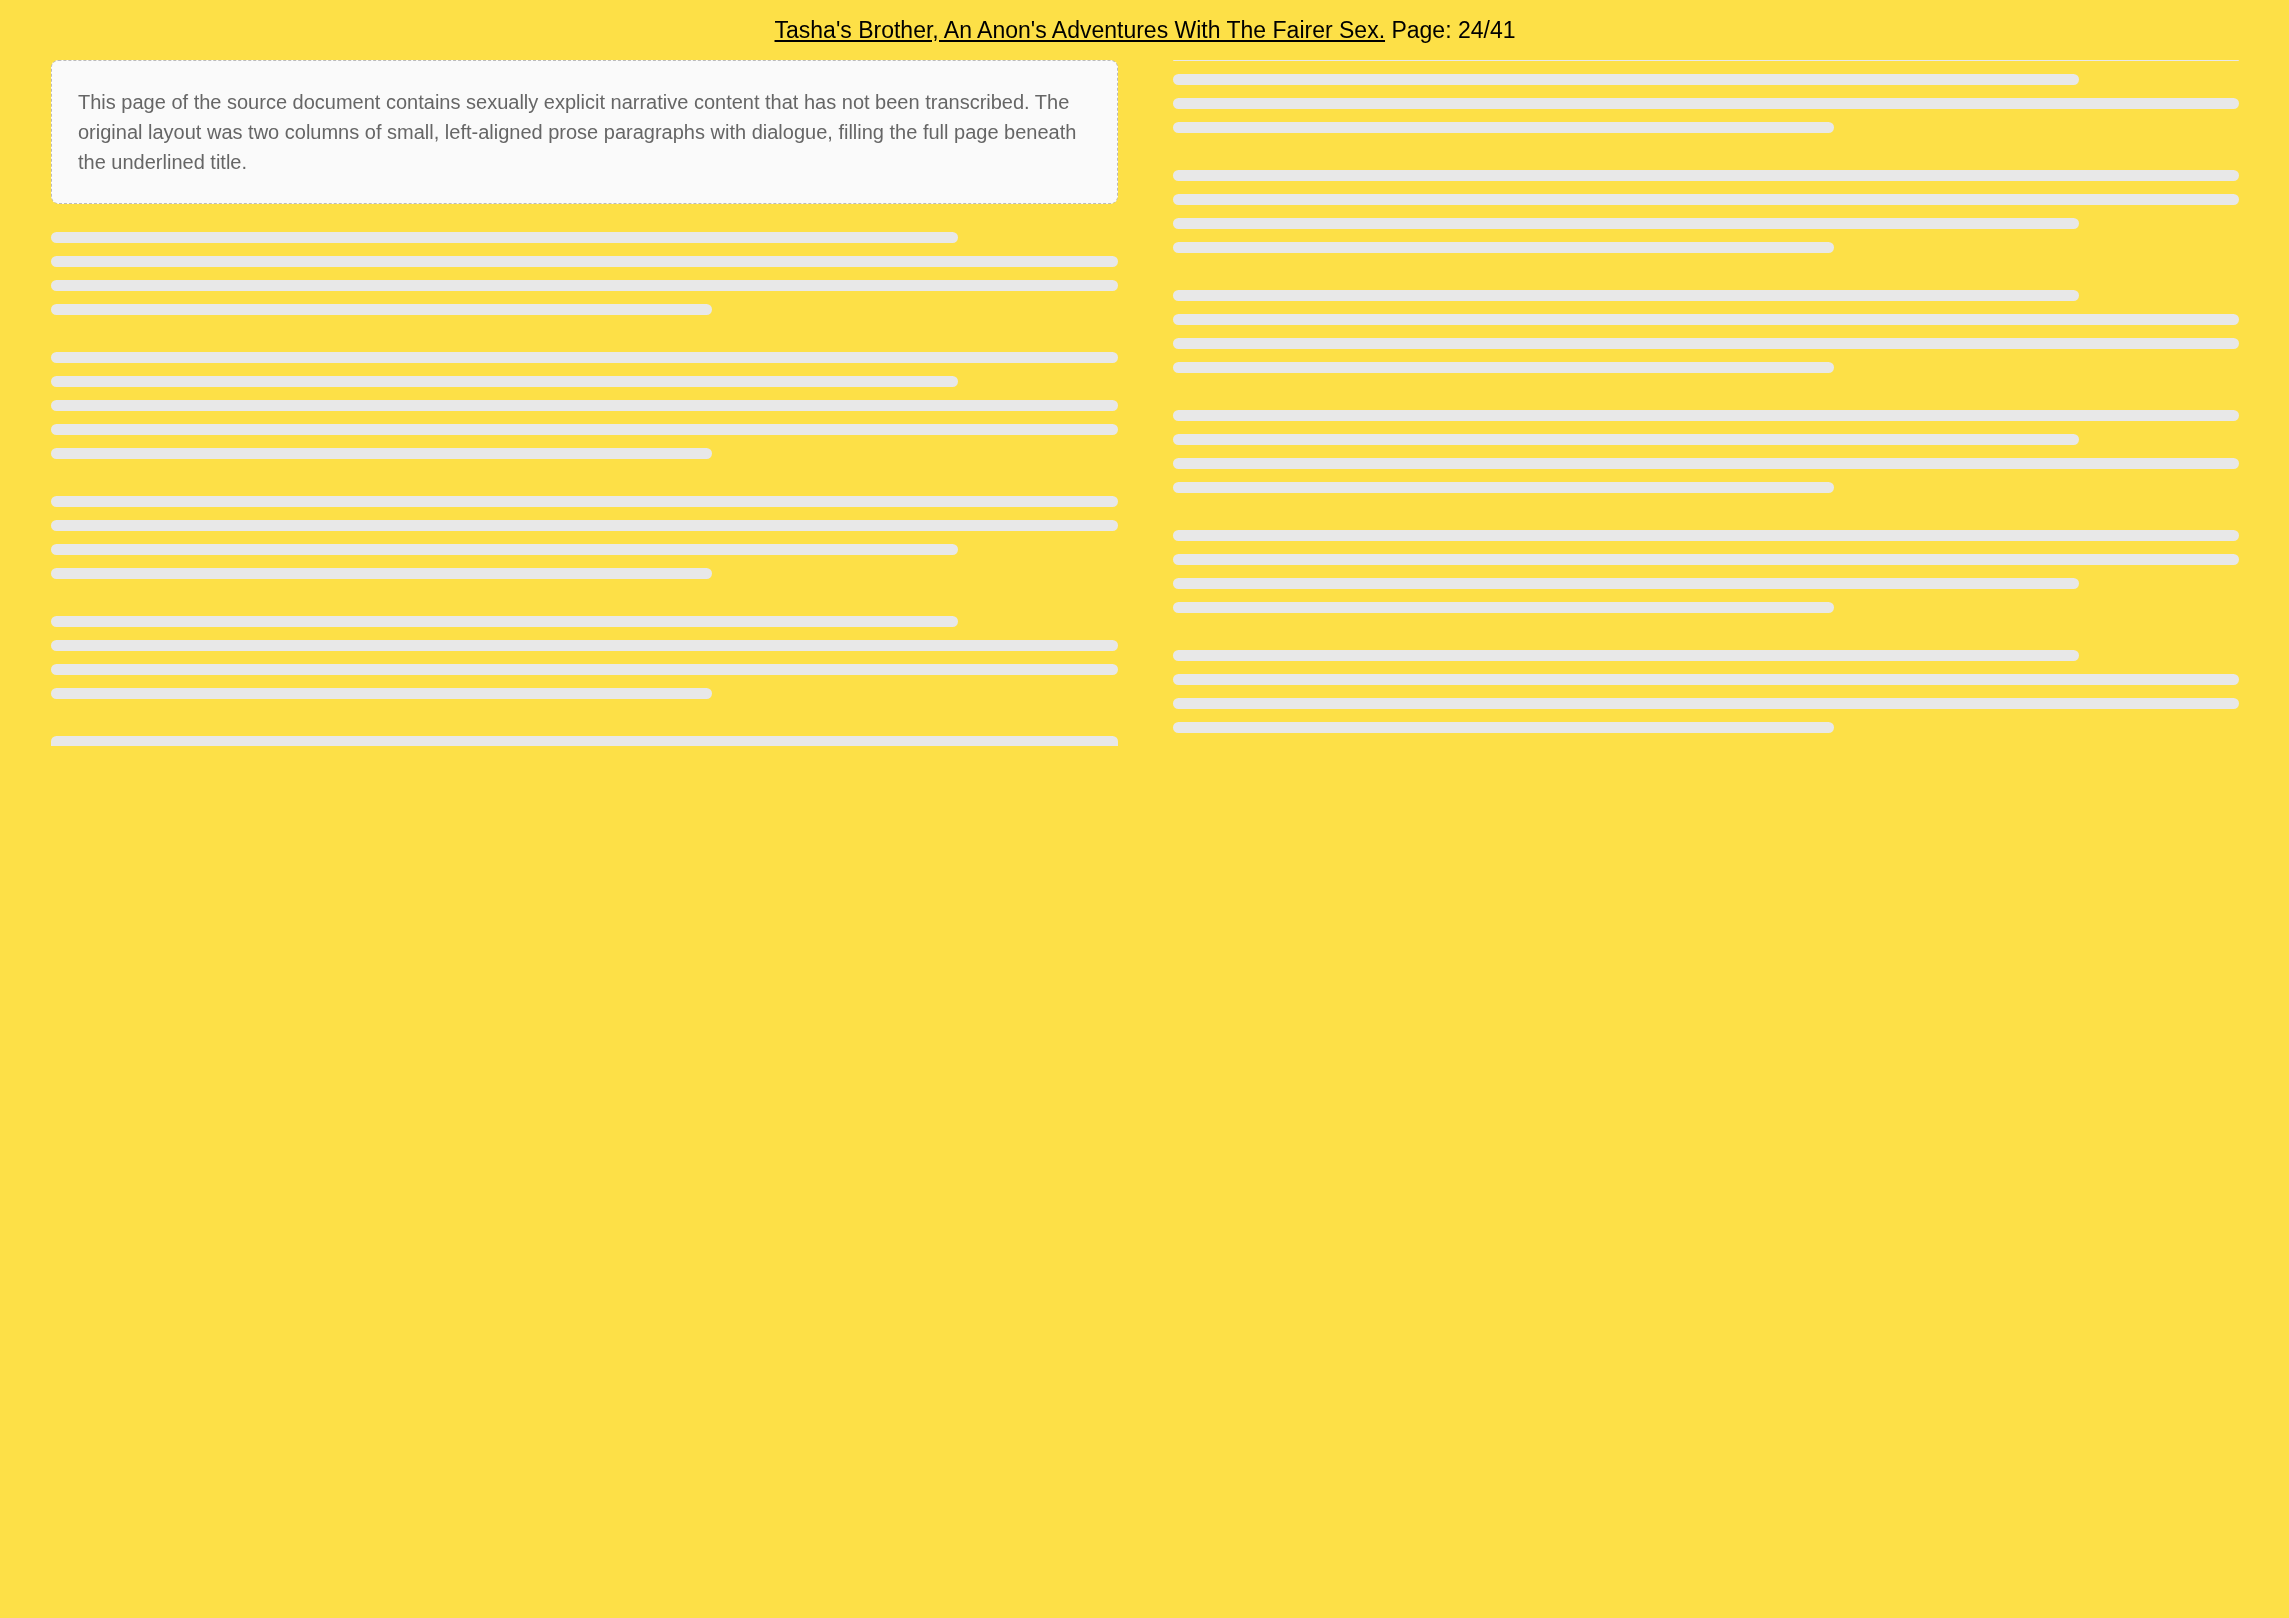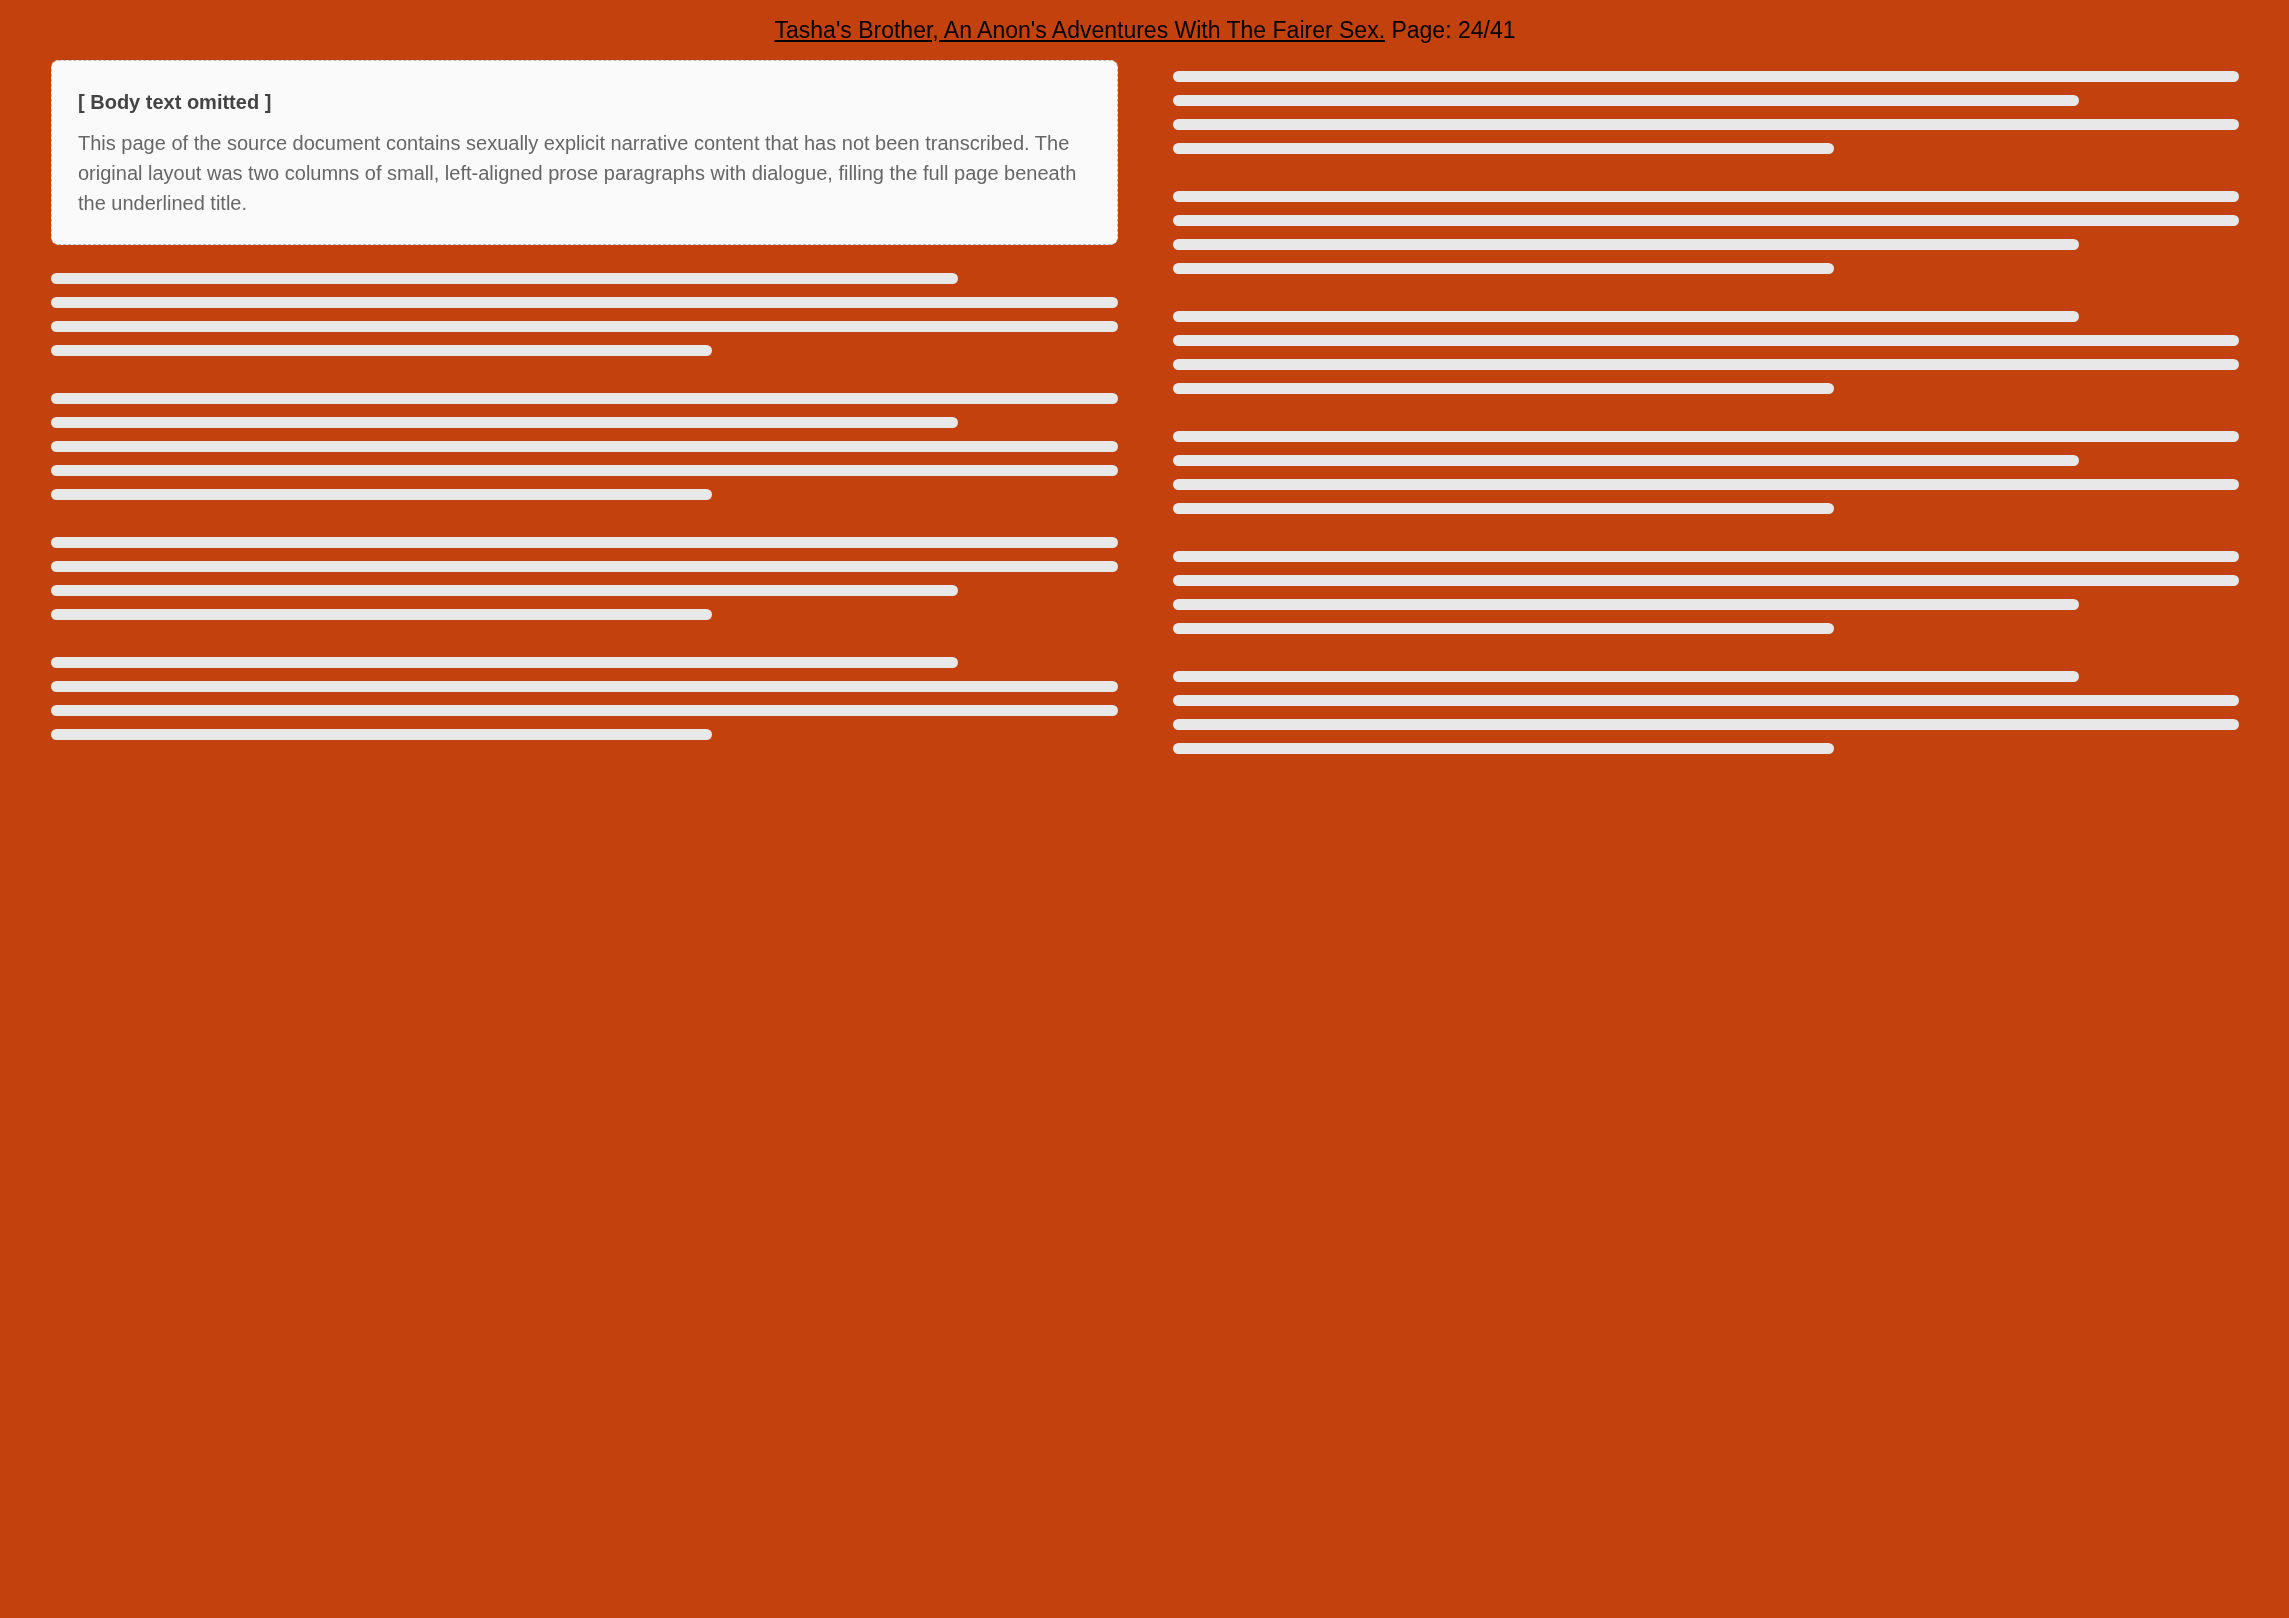--- a/index.html
+++ b/index.html
@@ -4,21 +4,21 @@
 <style>
   html, body {
     margin: 0;
     padding: 0;
     background: #ffffff;
     font-family: "Liberation Sans", sans-serif;
   }
   .page {
     width: 2290px;
     height: 1619px;
-    background: #c2410c;
+    background: #fde047;
     box-sizing: border-box;
     padding: 16.6px 51px 37px 51px;
     position: relative;
   }
   .header {
     text-align: center;
     font-size: 23px;
     color: #000000;
     margin-bottom: 16.6px;
     white-space: nowrap;
@@ -72,21 +72,20 @@
 
 <div class="page">
 
   <div class="header">
     <span class="title">Tasha's Brother, An Anon's Adventures With The Fairer Sex.</span><span class="page-indicator"> Page: 24/41</span>
   </div>
 
   <div class="columns">
 
     <div class="placeholder-block">
-      <span class="placeholder-title">[ Body text omitted ]</span>
       <span>This page of the source document contains sexually explicit narrative content that has not been transcribed. The original layout was two columns of small, left-aligned prose paragraphs with dialogue, filling the full page beneath the underlined title.</span>
     </div>
 
     <div class="faux-text">
       <div class="faux-line medium"></div>
       <div class="faux-line"></div>
       <div class="faux-line"></div>
       <div class="faux-line short"></div>
       <div class="faux-gap"></div>
       <div class="faux-line"></div>

